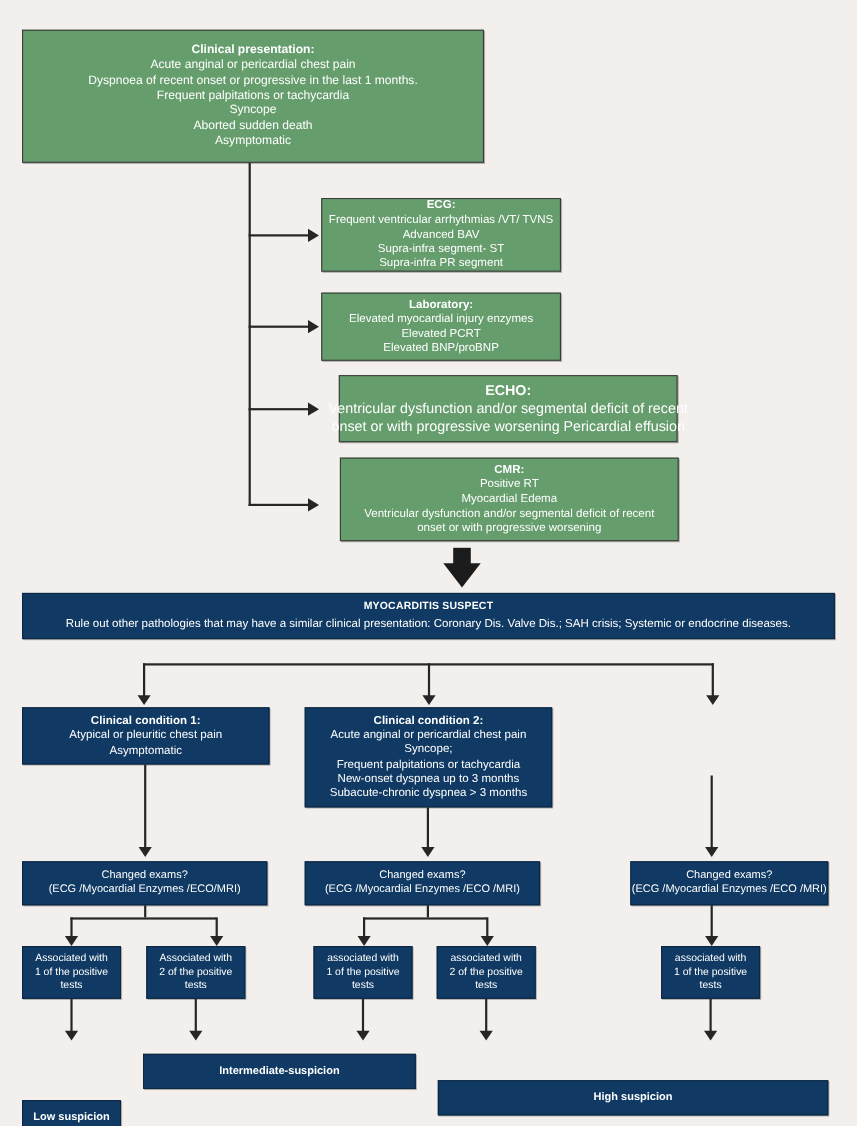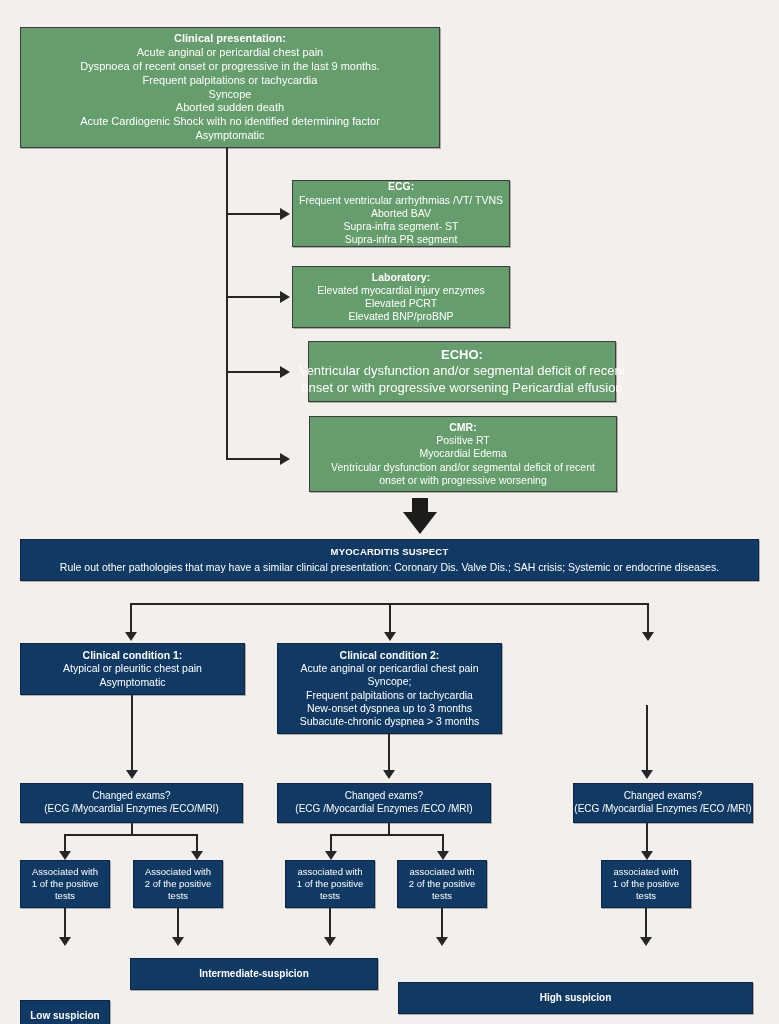--- a/index.html
+++ b/index.html
@@ -55,46 +55,45 @@
   }
 </style>
 </head>
 <body>
 
 <div id="stage">
 
   <div class="box green" style="left:20px;top:27px;width:420px;height:121px;font-size:11px;">
     <span class="ln ttl">Clinical presentation:</span>
     <span class="ln">Acute anginal or pericardial chest pain</span>
-    <span class="ln">Dyspnoea of recent onset or progressive in the last 9 months.</span>
+    <span class="ln">Dyspnoea of recent onset or progressive in the last 1 months.</span>
     <span class="ln">Frequent palpitations or tachycardia</span>
     <span class="ln">Syncope</span>
     <span class="ln">Aborted sudden death</span>
-    <span class="ln">Acute Cardiogenic Shock with no identified determining factor</span>
     <span class="ln">Asymptomatic</span>
   </div>
 
   <div class="v" style="left:226px;top:148px;height:312px;"></div>
 
   <div class="h" style="left:226px;top:213px;width:56px;"></div>
   <div class="arrow-r" style="left:280px;top:208px;"></div>
 
   <div class="h" style="left:226px;top:296px;width:56px;"></div>
   <div class="arrow-r" style="left:280px;top:291px;"></div>
 
   <div class="h" style="left:226px;top:371px;width:56px;"></div>
   <div class="arrow-r" style="left:280px;top:366px;"></div>
 
   <div class="h" style="left:226px;top:458px;width:56px;"></div>
   <div class="arrow-r" style="left:280px;top:453px;"></div>
 
   <div class="box green" style="left:292px;top:180px;width:218px;height:67px;font-size:10.5px;">
     <span class="ln ttl">ECG:</span>
     <span class="ln">Frequent ventricular arrhythmias /VT/ TVNS</span>
-    <span class="ln">Aborted BAV</span>
+    <span class="ln">Advanced BAV</span>
     <span class="ln">Supra-infra segment- ST</span>
     <span class="ln">Supra-infra PR segment</span>
   </div>
 
   <div class="box green" style="left:292px;top:266px;width:218px;height:62px;font-size:10.5px;">
     <span class="ln ttl">Laboratory:</span>
     <span class="ln">Elevated myocardial injury enzymes</span>
     <span class="ln">Elevated PCRT</span>
     <span class="ln">Elevated BNP/proBNP</span>
   </div>

